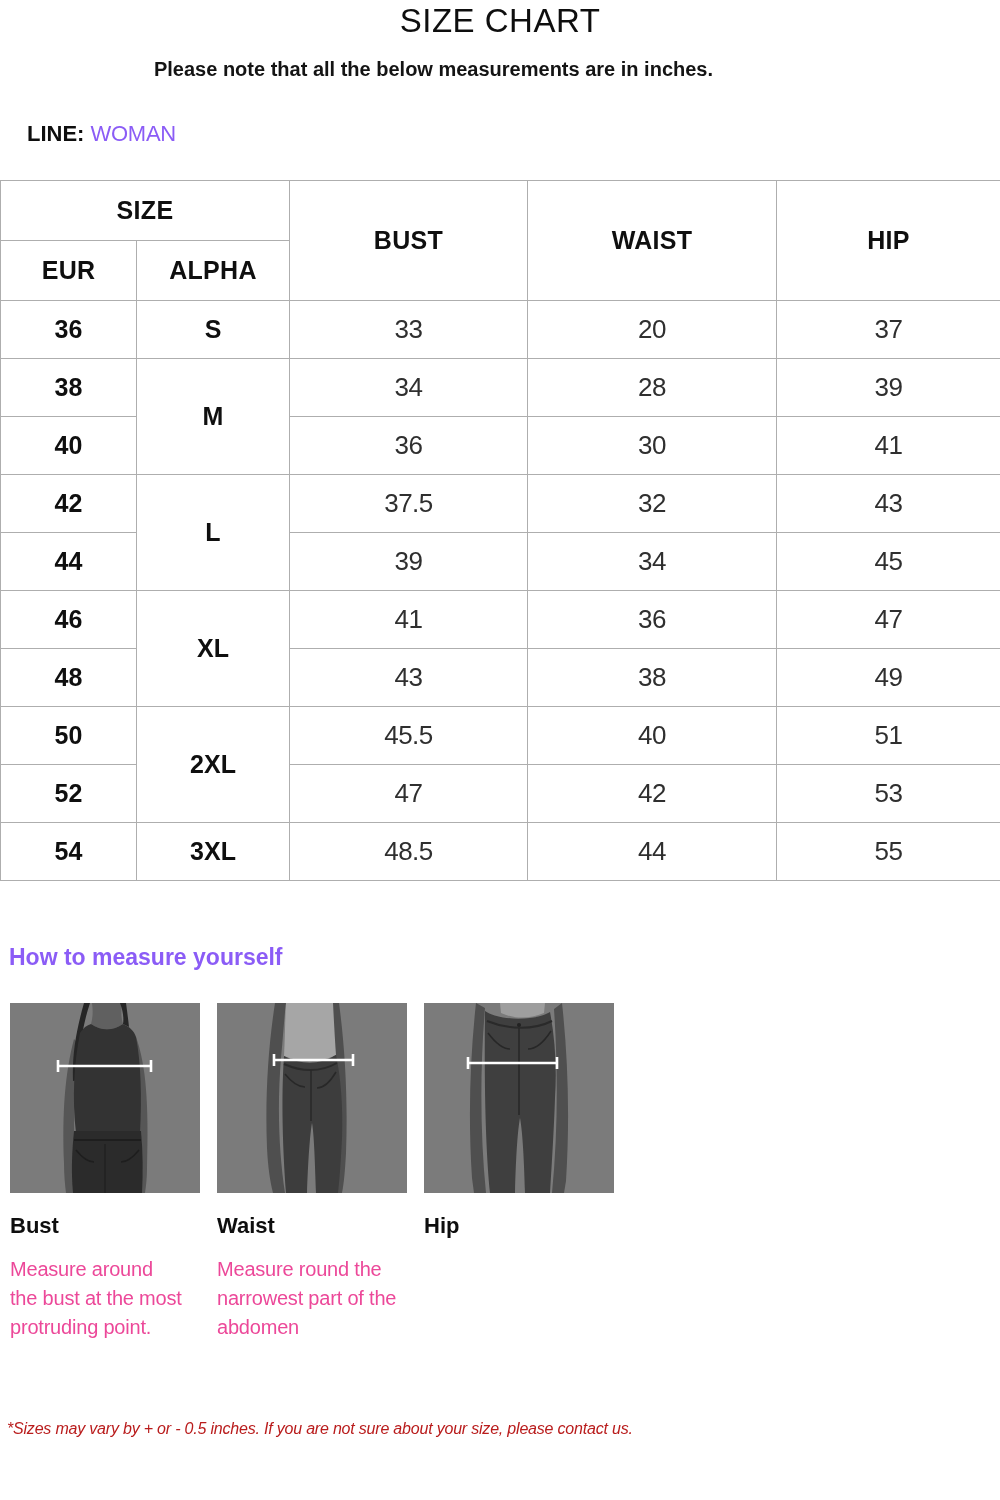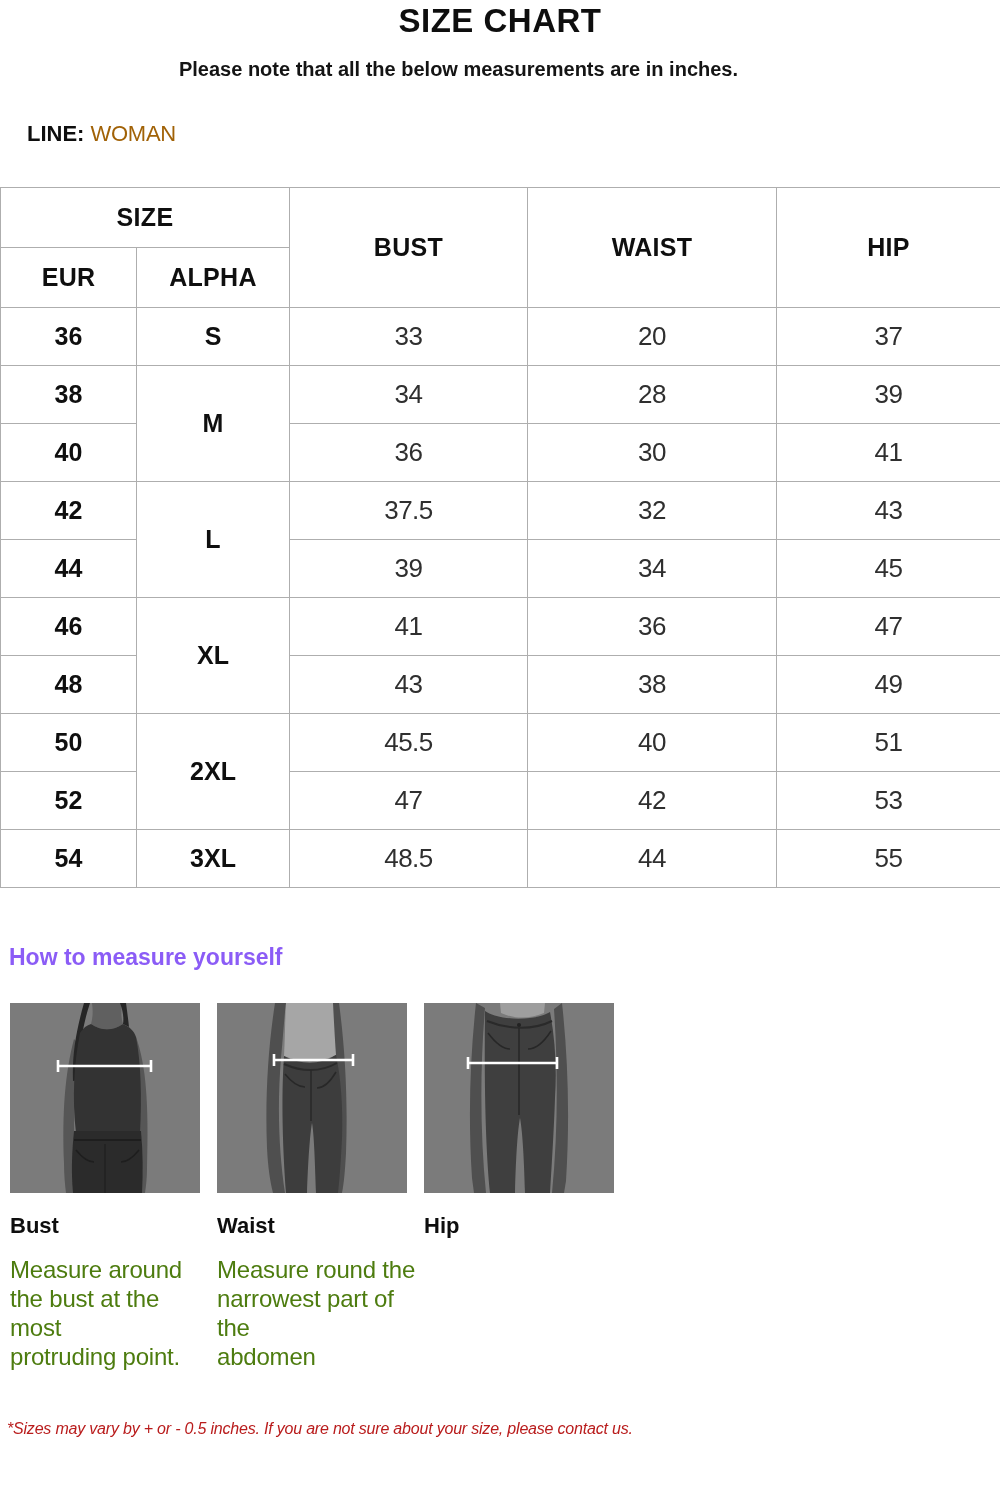--- a/index.html
+++ b/index.html
@@ -2,33 +2,33 @@
 <html><head>
 <meta charset="utf-8">
 <style>
   html,body { margin:0; padding:0; background:#ffffff; }
   .page {
     position:relative; width:1000px; height:1500px; background:#fff;
     font-family:"Liberation Sans", sans-serif; color:#111; overflow:hidden;
   }
   .title {
     position:absolute; top:2px; left:0; width:1000px; text-align:center;
-    font-size:33px; font-weight:bold; letter-spacing:0.5px; color:#0e0e0e;
+    font-size:33px; font-weight:normal; letter-spacing:0.5px; color:#0e0e0e;
   }
   .subtitle {
     position:absolute; top:58px; left:0; width:867px; text-align:center;
-    font-size:20px; font-weight:bold; color:#141414;padding-left:25px;
+    font-size:20px; font-weight:bold; color:#141414;
   }
   .meta-line { position:absolute; left:27px; top:121px; font-size:22px; }
   .meta-collection { position:absolute; left:252px; top:121px; font-size:22px; }
   .meta-label { font-weight:bold; color:#0e0e0e; }
-  .meta-value { font-weight:normal; color:#a16207; letter-spacing:-0.3px; }
+  .meta-value { font-weight:normal; color:#8b5cf6; letter-spacing:-0.3px; }
 
   table.size-table {
-    position:absolute; top:187px; left:0; width:1000px;
+    position:absolute; top:180px; left:0; width:1000px;
     border-collapse:collapse; table-layout:fixed;
   }
   .size-table th, .size-table td {
     border:1px solid #aeaeae; text-align:center; vertical-align:middle;
     padding:0;
   }
   .size-table thead tr { height:60px; }
   .size-table tbody tr { height:58px; }
   .size-table th { font-size:25px; font-weight:bold; color:#0f0f0f; letter-spacing:0.3px; }
   td.cell-strong { font-size:25px; font-weight:bold; color:#0f0f0f; }
@@ -41,21 +41,21 @@
   .figures { position:absolute; left:10px; top:1003px; display:flex; gap:17px; }
   .figure { width:190px; height:190px; display:block; }
   .figure svg { display:block; }
 
   .mcol { position:absolute; top:1213px; }
   .mcol-0 { left:10px;  width:195px; }
   .mcol-1 { left:217px; width:205px; }
   .mcol-2 { left:424px; width:260px; }
   .mlabel { font-size:22px; font-weight:bold; color:#0e0e0e; }
   .mdesc {
-    margin:16px 0 0 0; font-size:24px; line-height:29px; color:#4d7c0f;
+    margin:16px 0 0 0; font-size:20px; line-height:29px; color:#ec4899;
     white-space:pre-line; letter-spacing:-0.2px;
   }
   .footnote {
     position:absolute; left:7px; top:1420px; font-size:16px; font-style:italic;
     color:#b91c1c; letter-spacing:-0.2px;
   }
 </style>
 </head>
 <body>
 

